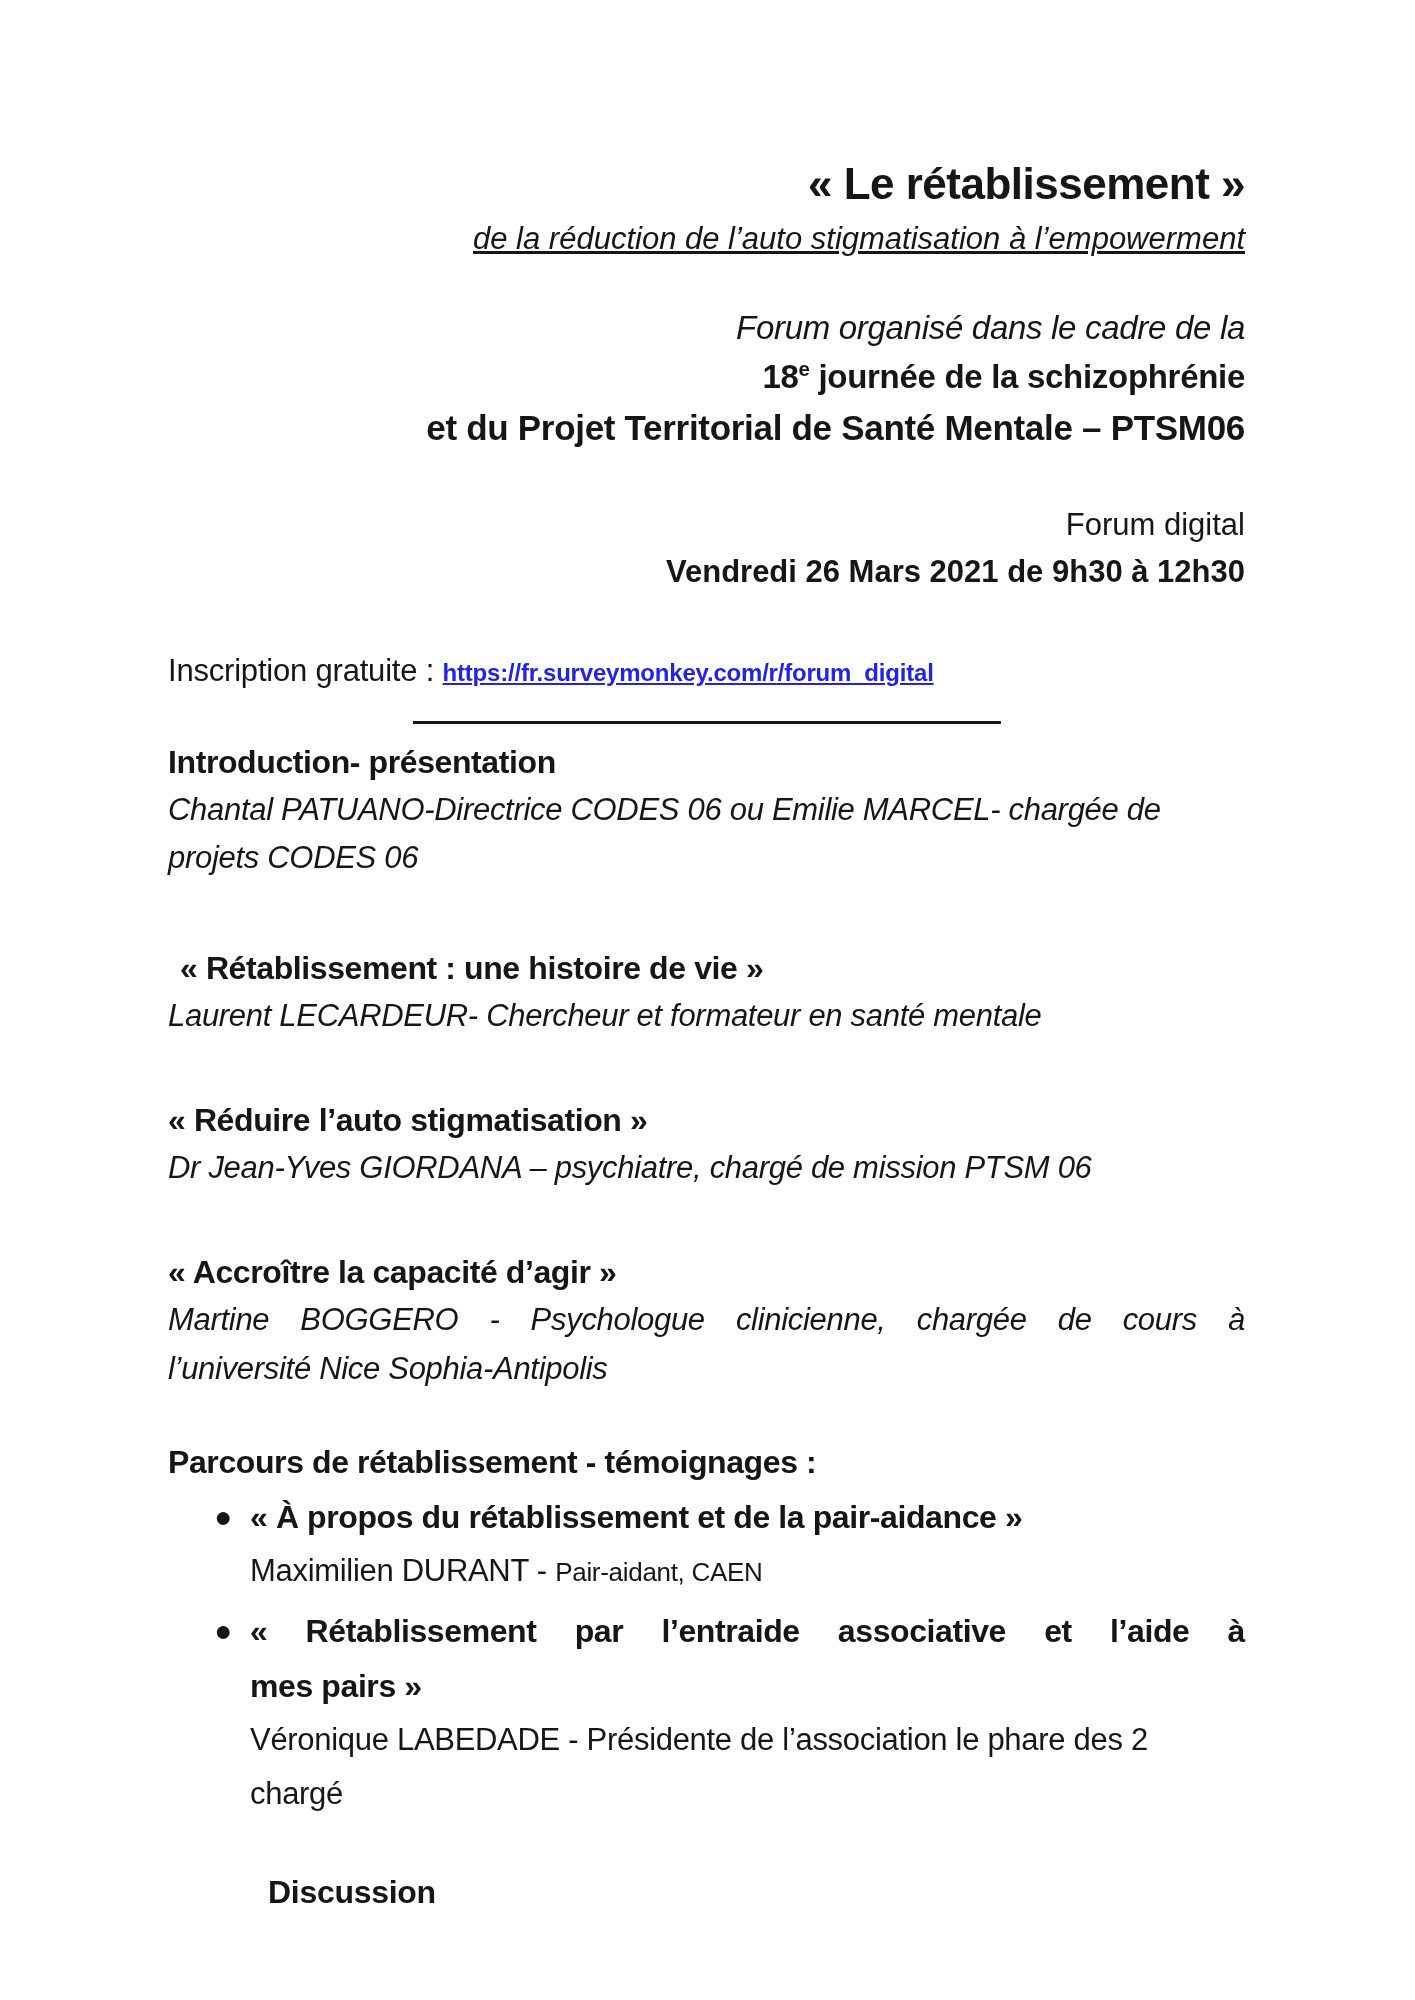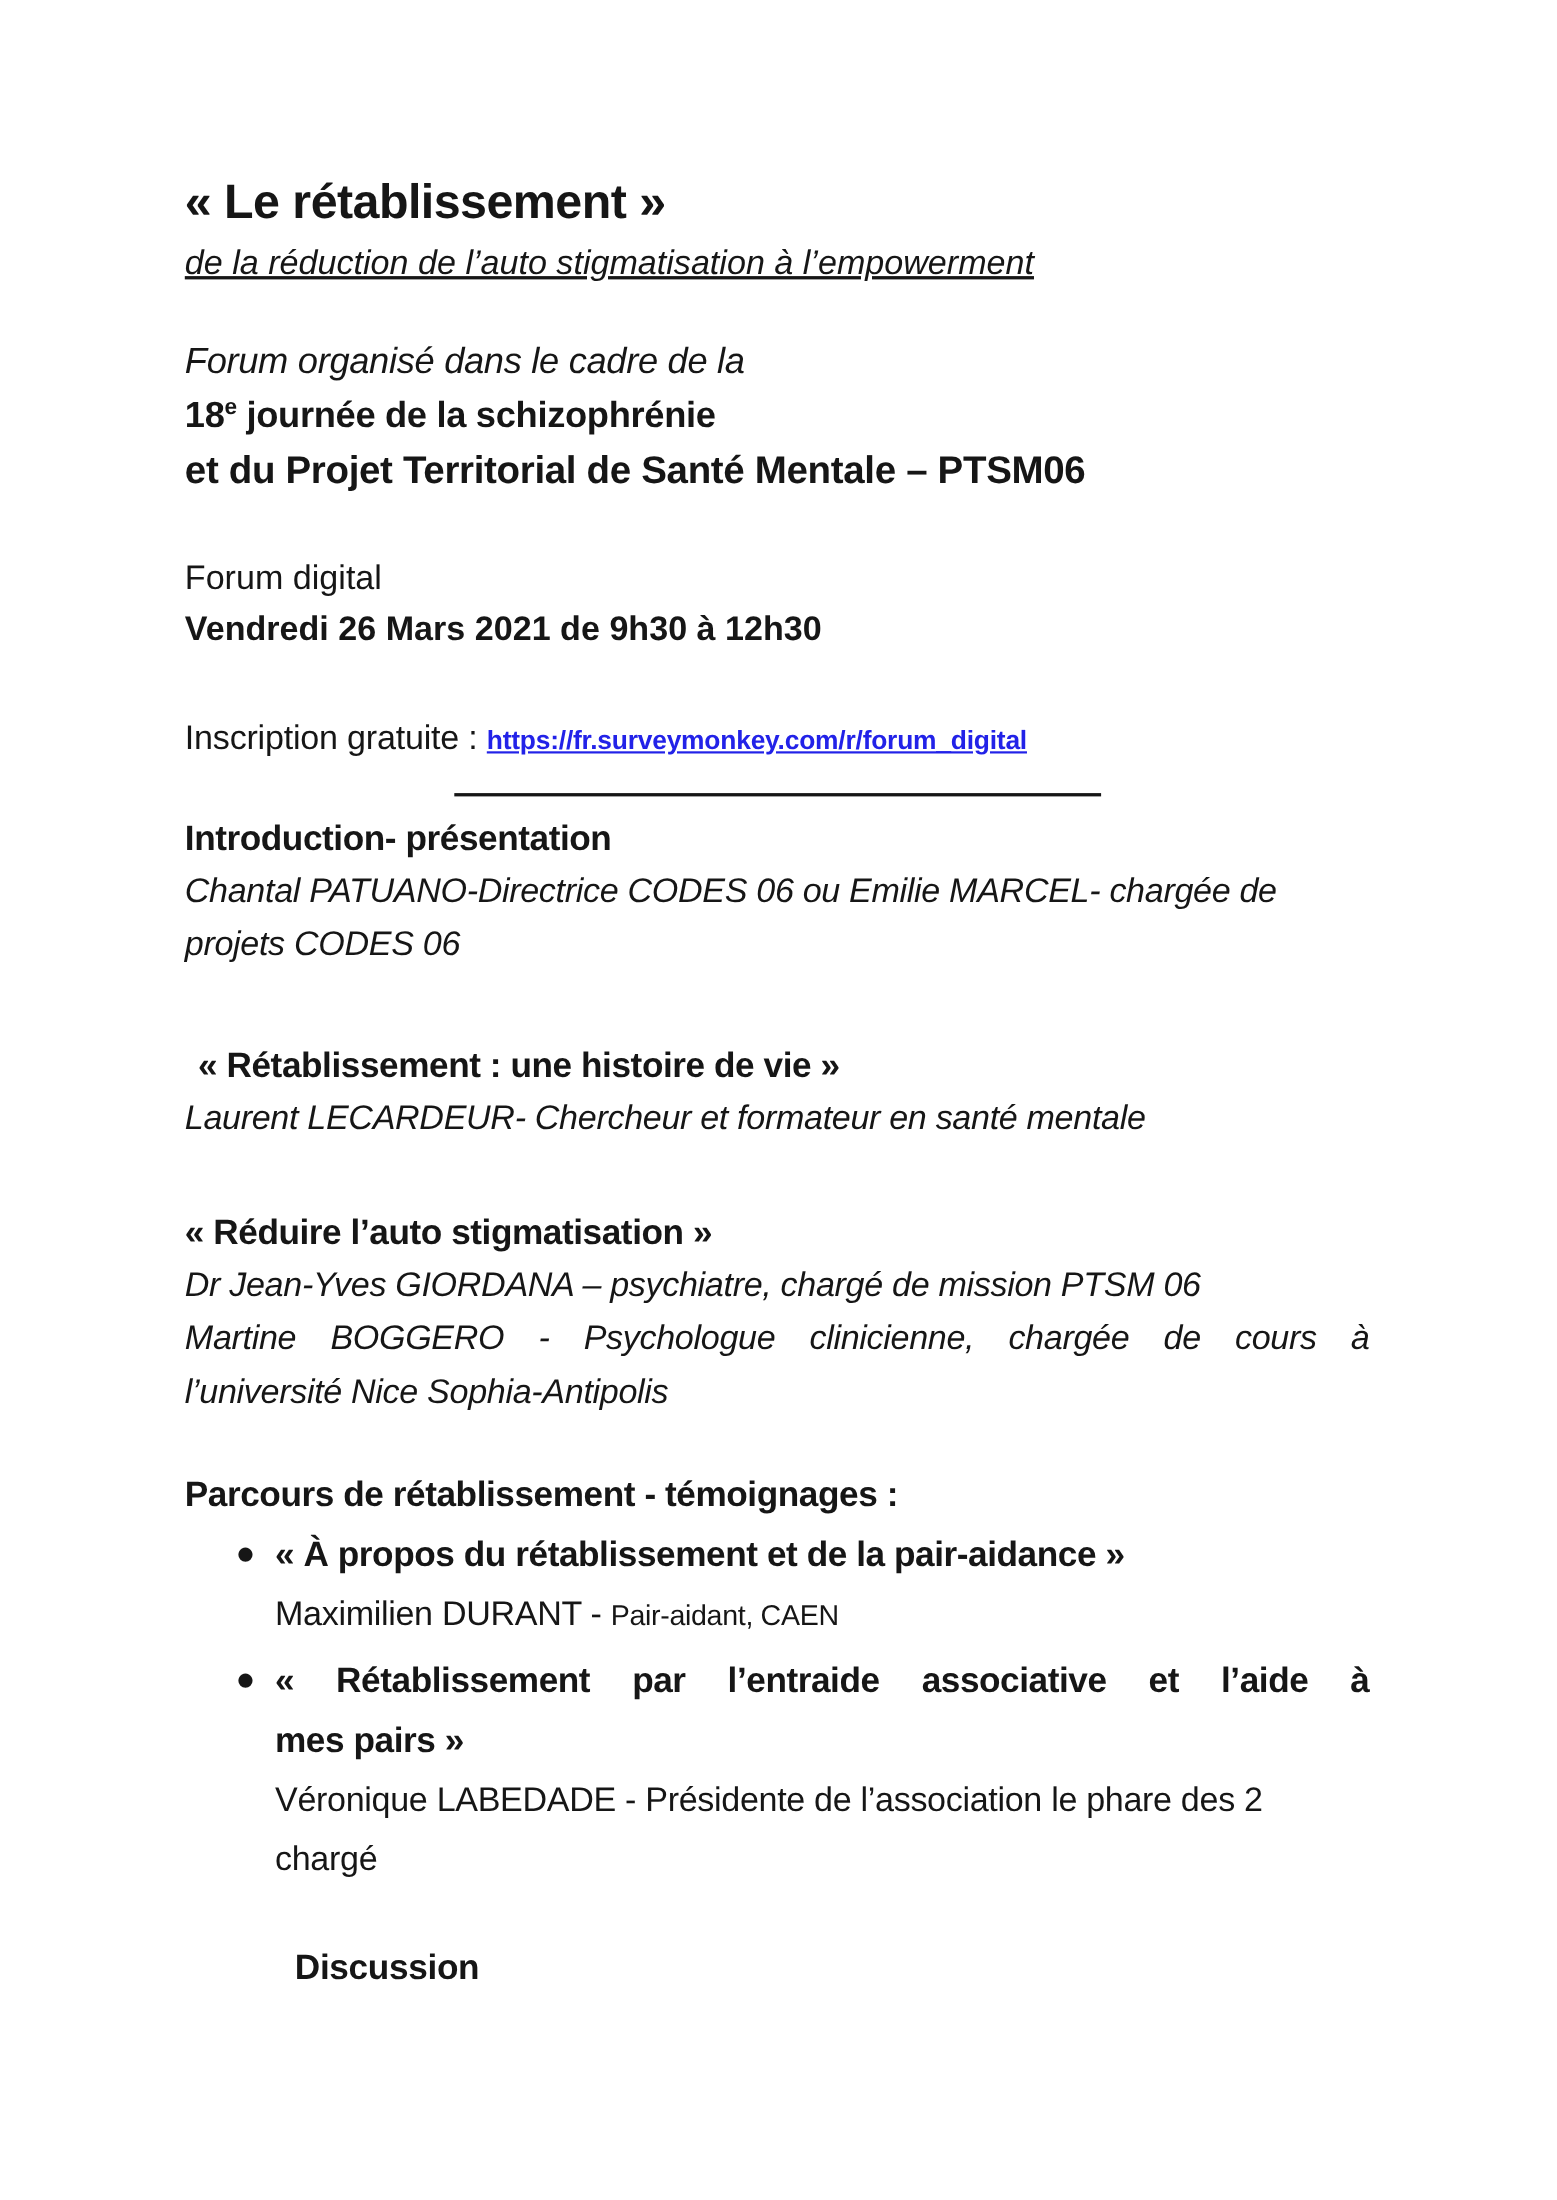--- a/index.html
+++ b/index.html
@@ -6,21 +6,21 @@
   body {
     width: 1415px;
     height: 2000px;
     background: #ffffff;
     color: #161616;
     font-family: "Liberation Sans", "DejaVu Sans", sans-serif;
     overflow: hidden;
   }
   .page { padding: 158px 170px 0 168px; }
 
-  .c { text-align: left; }
+  .c { text-align: right; }
   .b { font-weight: bold; }
   .it { font-style: italic; }
 
   .title { font-size: 44px; font-weight: bold; letter-spacing: -0.5px; line-height: 1.2; }
   .subtitle { font-size: 31px; font-style: italic; margin-top: 10px; text-decoration: underline; }
 
   .event-block { margin-top: 46px; font-size: 33px; line-height: 1.5; letter-spacing: -0.3px; }
   .event-project { font-size: 35px; }
   .sup { font-size: 0.62em; vertical-align: super; line-height: 0; }
 
@@ -84,20 +84,21 @@
     <div>Chantal PATUANO-Directrice CODES 06 ou Emilie MARCEL- chargée de</div>
     <div>projets CODES 06</div>
   </div>
 
   <div class="gap-lg sec-h indent-sm">« Rétablissement : une histoire de vie »</div>
   <div class="body-t">Laurent LECARDEUR- Chercheur et formateur en santé mentale</div>
 
   <div class="gap-md sec-h">« Réduire l’auto stigmatisation »</div>
   <div class="body-t">Dr Jean-Yves GIORDANA – psychiatre, chargé de mission PTSM 06</div>
 
+  <div class="gap-md sec-h">« Accroître la capacité d’agir »</div>
   <div class="body-t">
     <div class="jl">Martine BOGGERO - Psychologue clinicienne, chargée de cours à</div>
     <div>l’université Nice Sophia-Antipolis</div>
   </div>
 
   <div class="gap-sec sec-h">Parcours de rétablissement - témoignages :</div>
 
   <div class="tlist">
 
     <div class="titem">

